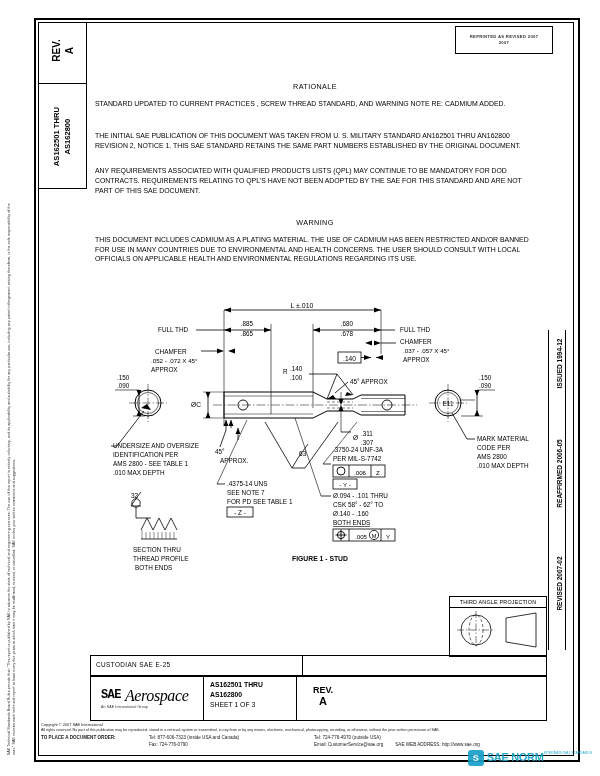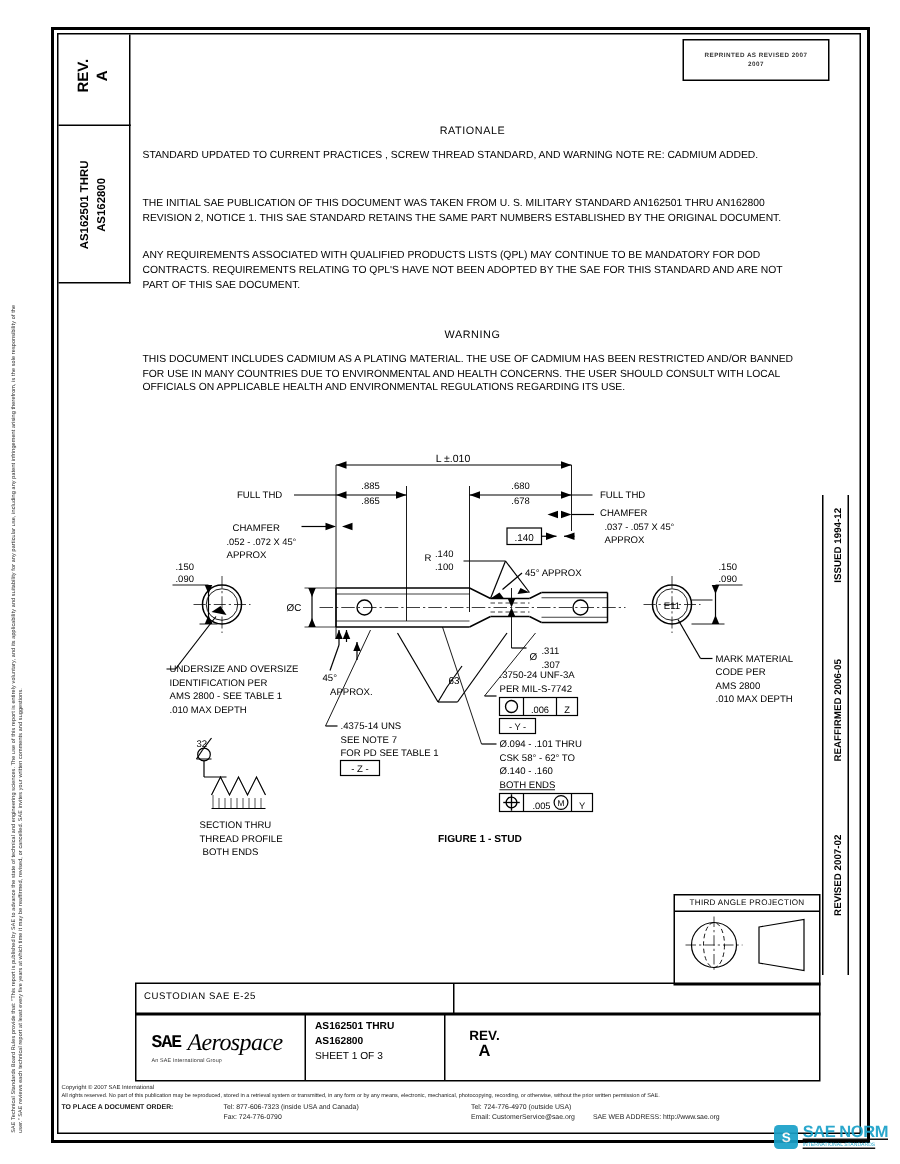--- a/index.html
+++ b/index.html
@@ -108,21 +108,21 @@
   .foot .ord2 .c2{width:165px;}
 
   
   .wm{position:absolute;right:8px;bottom:10px;display:flex;align-items:center;
       gap:3px;opacity:.92;}
   .wm-badge{width:16px;height:16px;border-radius:3px;background:#18a0c8;
             color:#fff;font-size:9px;font-weight:bold;display:flex;
             align-items:center;justify-content:center;}
   .wm-t1{font-size:11px;font-weight:bold;color:#18a0c8;letter-spacing:-.3px;}
   .wm-t2{font-size:3.4px;color:#18a0c8;}
-  .wm-col{display:flex;flex-direction:column;line-height:1.05;text-decoration:underline;}
+  .wm-col{display:flex;flex-direction:row;line-height:1.05;}
 </style>
 </head>
 <body>
 
 <div class="page">
 
   <div class="frame-outer"></div>
   <div class="frame-inner"></div>
 
   <div class="left-discl">SAE Technical Standards Board Rules provide that: "This report is published by SAE to advance the state of technical and engineering sciences. The use of this report is entirely voluntary, and its applicability and suitability for any particular use, including any patent infringement arising therefrom, is the sole responsibility of the user." SAE reviews each technical report at least every five years at which time it may be reaffirmed, revised, or cancelled. SAE invites your written comments and suggestions.</div>

